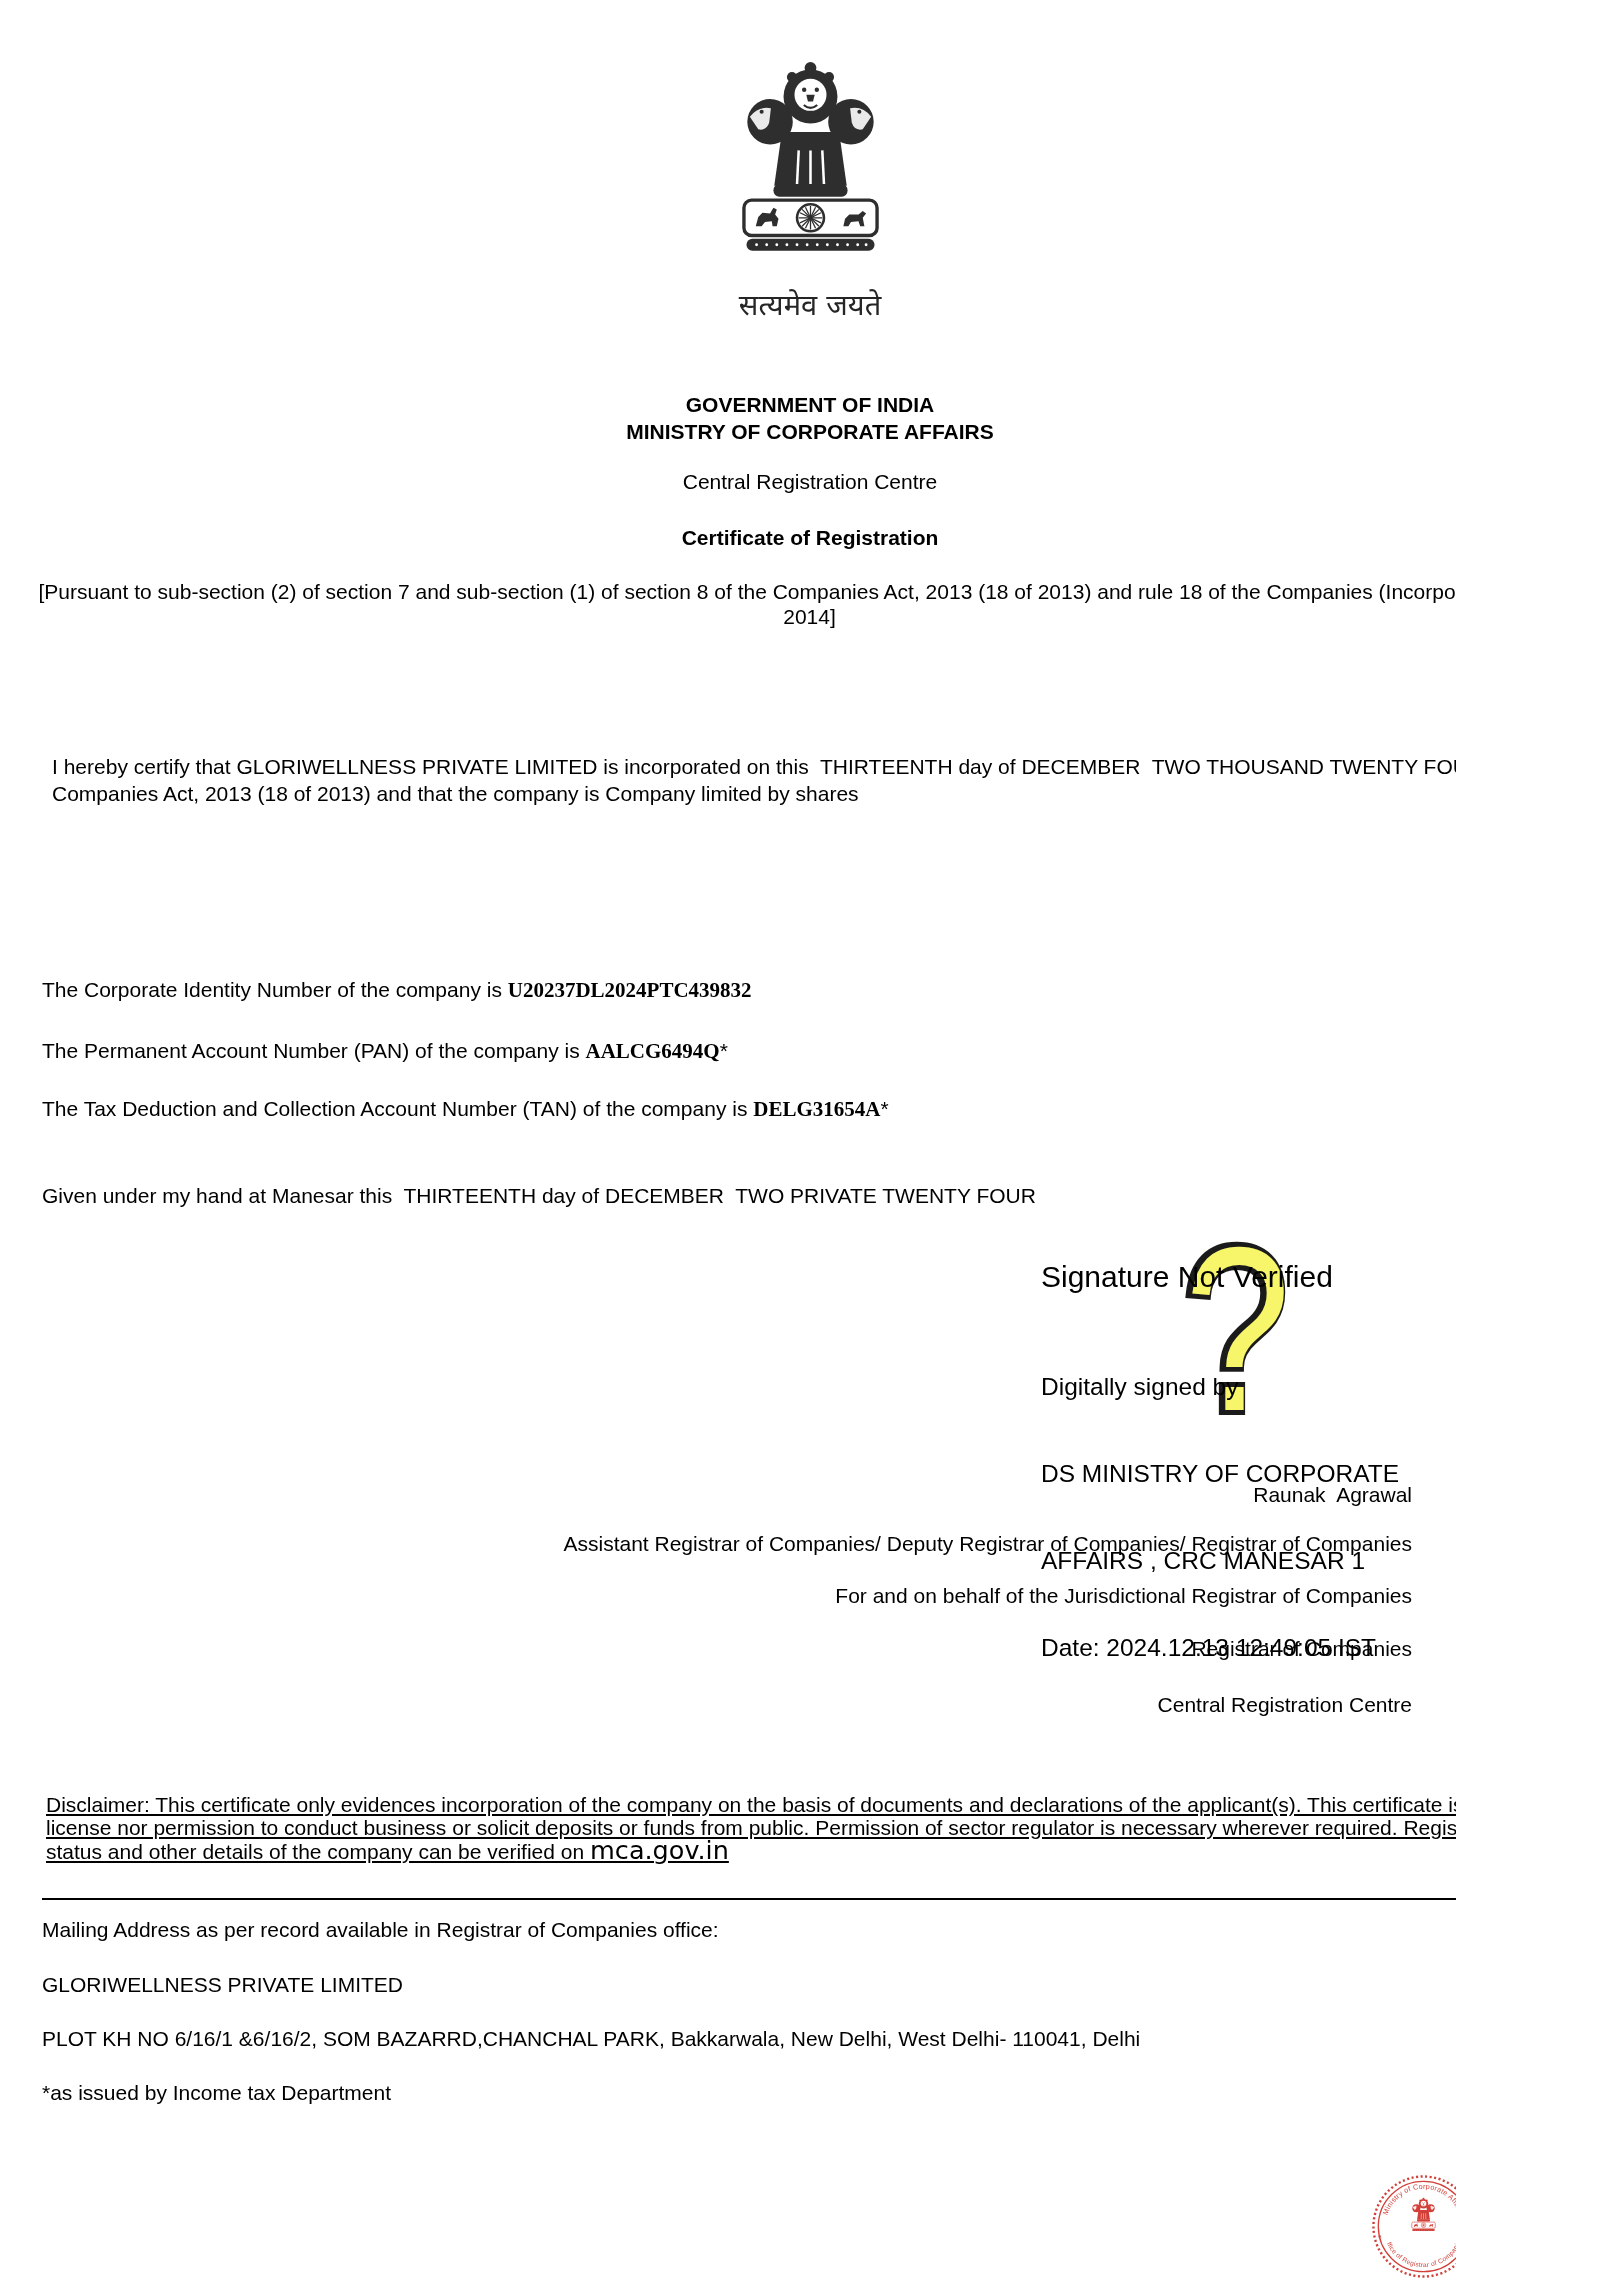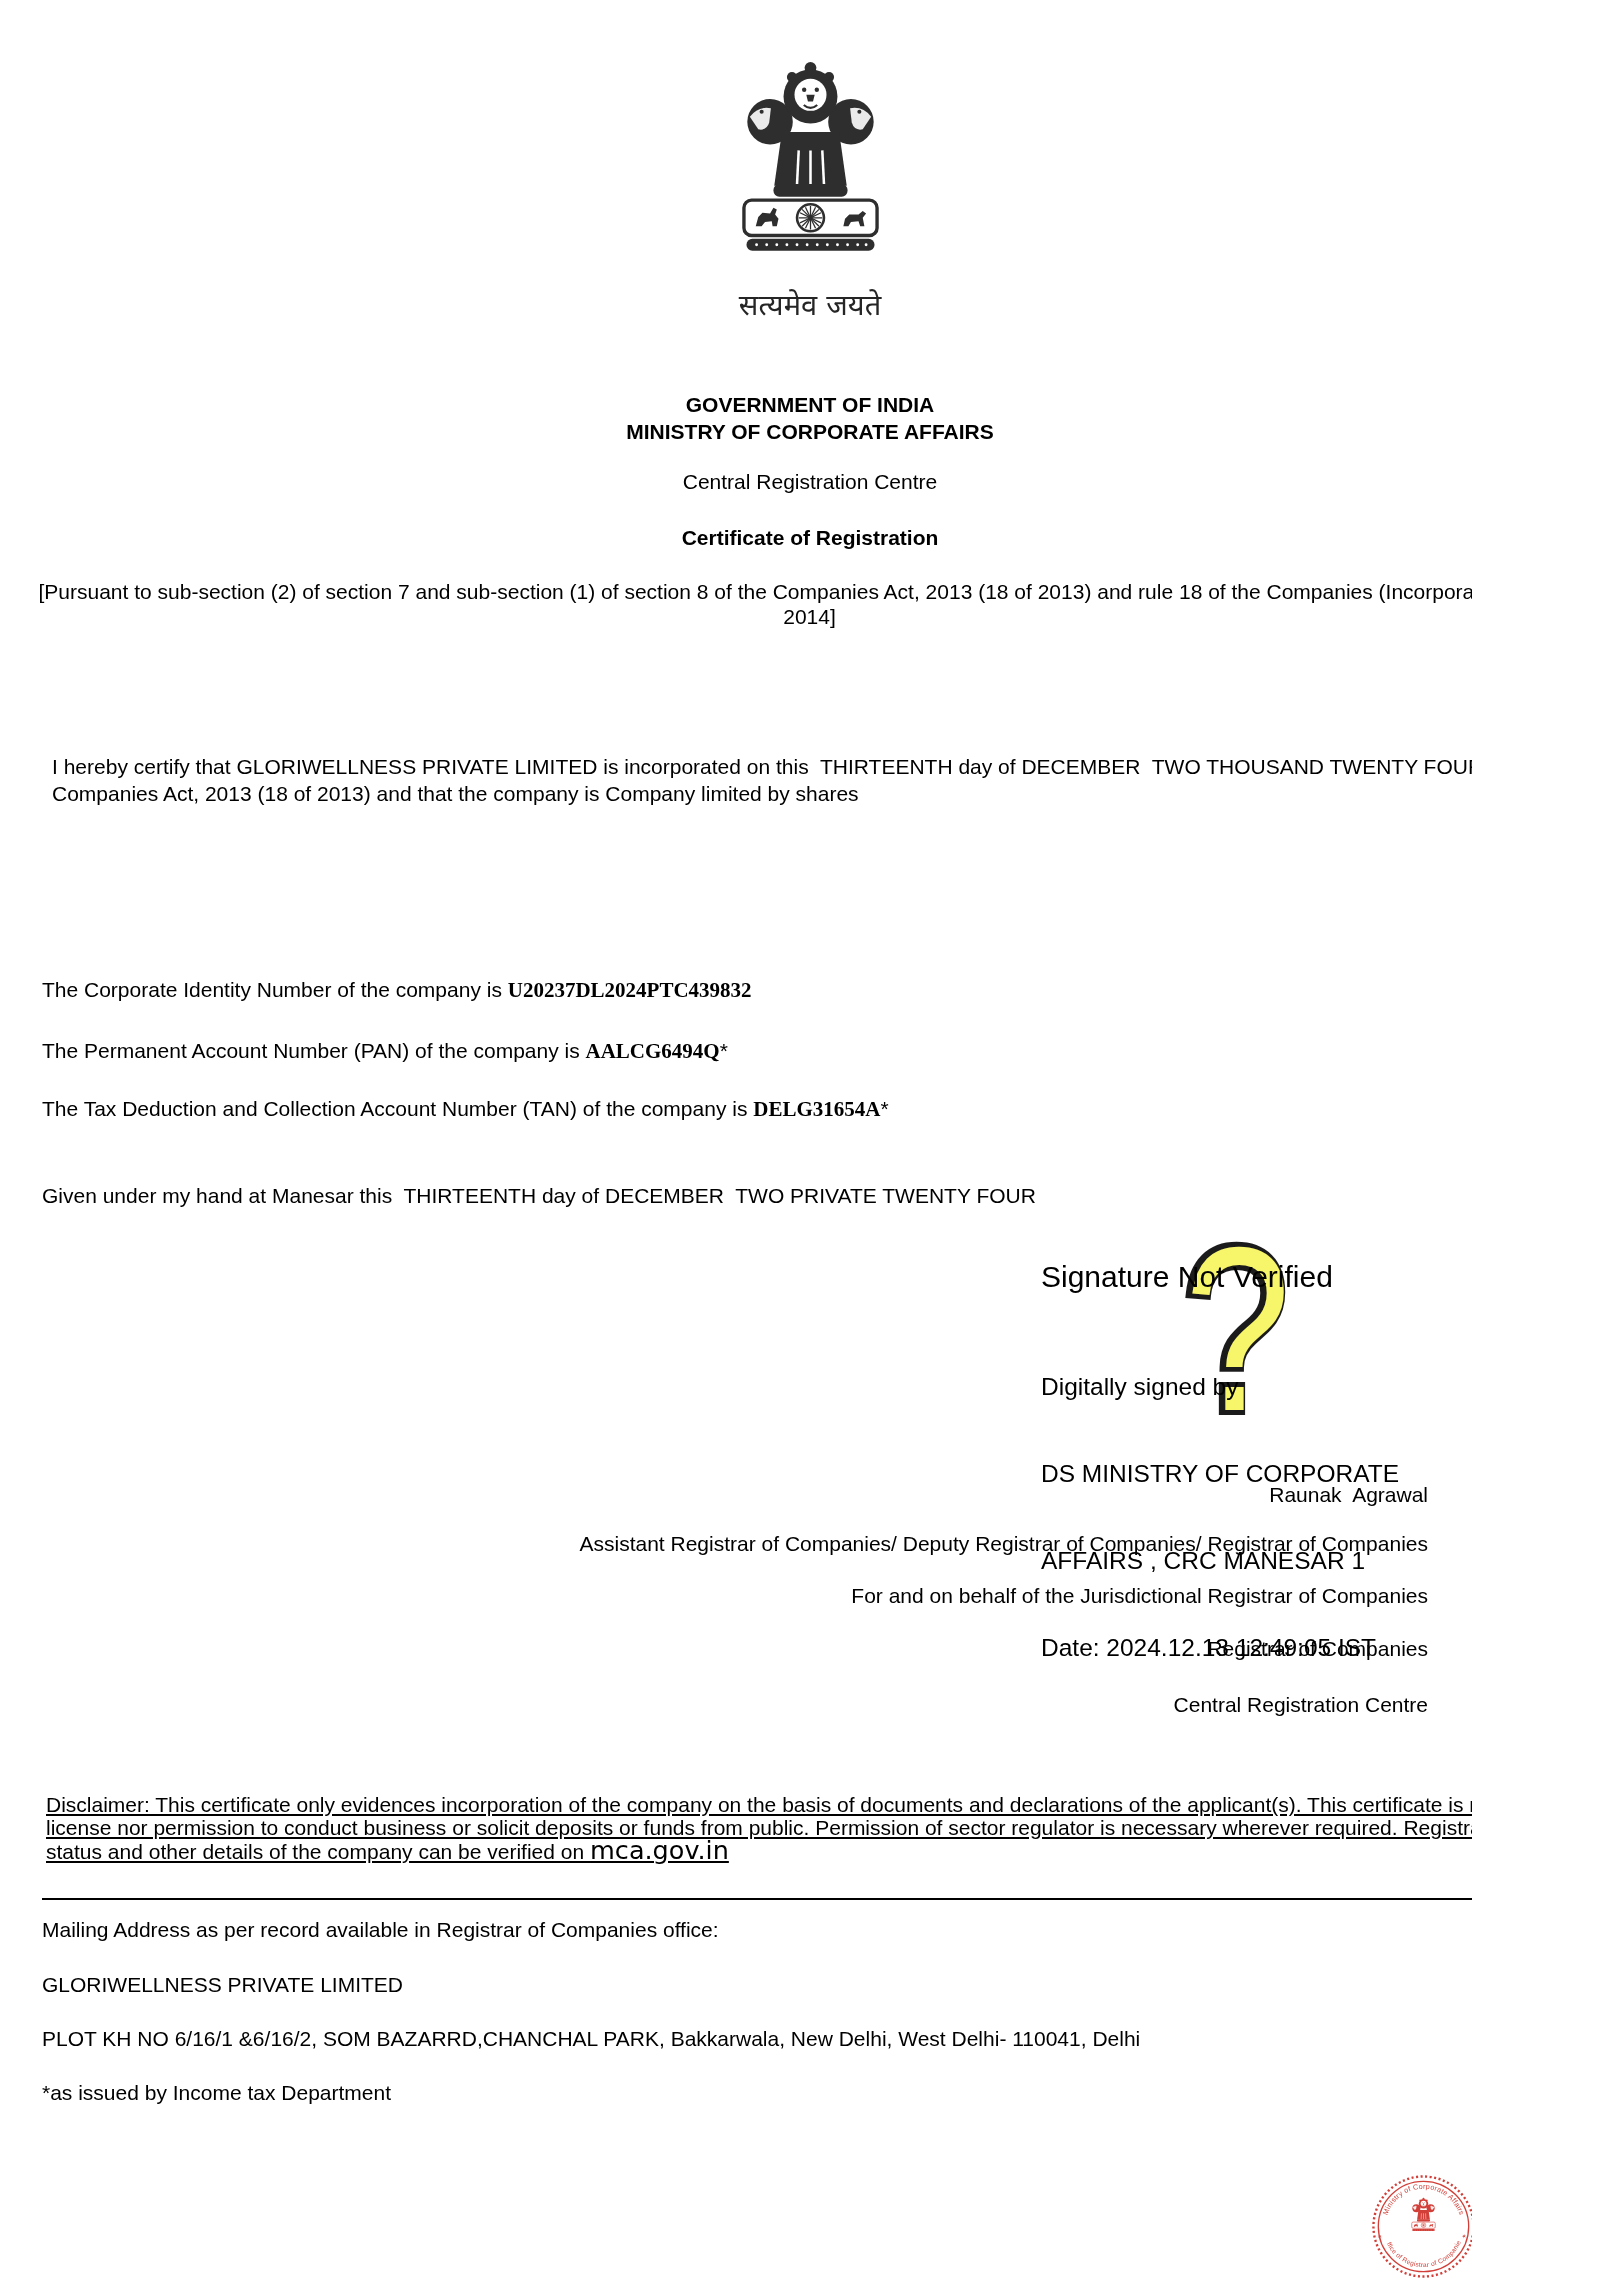--- a/index.html
+++ b/index.html
@@ -1,18 +1,18 @@
 <!DOCTYPE html>
 <html><head>
 <meta charset="utf-8">
 <style>
   html,body{margin:0;padding:0;background:#ffffff;}
   .page{
     position:relative;width:1456px;height:2293px;background:#ffffff;overflow:hidden;
-    font-family:"Liberation Sans","DejaVu Sans",sans-serif;color:#000;padding-left:16px;
+    font-family:"Liberation Sans","DejaVu Sans",sans-serif;color:#000;
   }
   .abs{position:absolute;}
   .line{white-space:pre;font-size:21px;line-height:26.5px;}
   .para{white-space:pre-wrap;font-size:21px;line-height:26.5px;}
   .center{left:0;width:1620px;text-align:center;}
   b{font-weight:700;font-family:Liberation Serif, serif;}
 
   
   .emblem-svg{left:726px;top:51px;width:169px;height:246px;color:#2e2e2e;}
   .motto{top:289px;font-family:"DejaVu Sans",sans-serif;font-size:29px;line-height:33px;color:#252525;}

